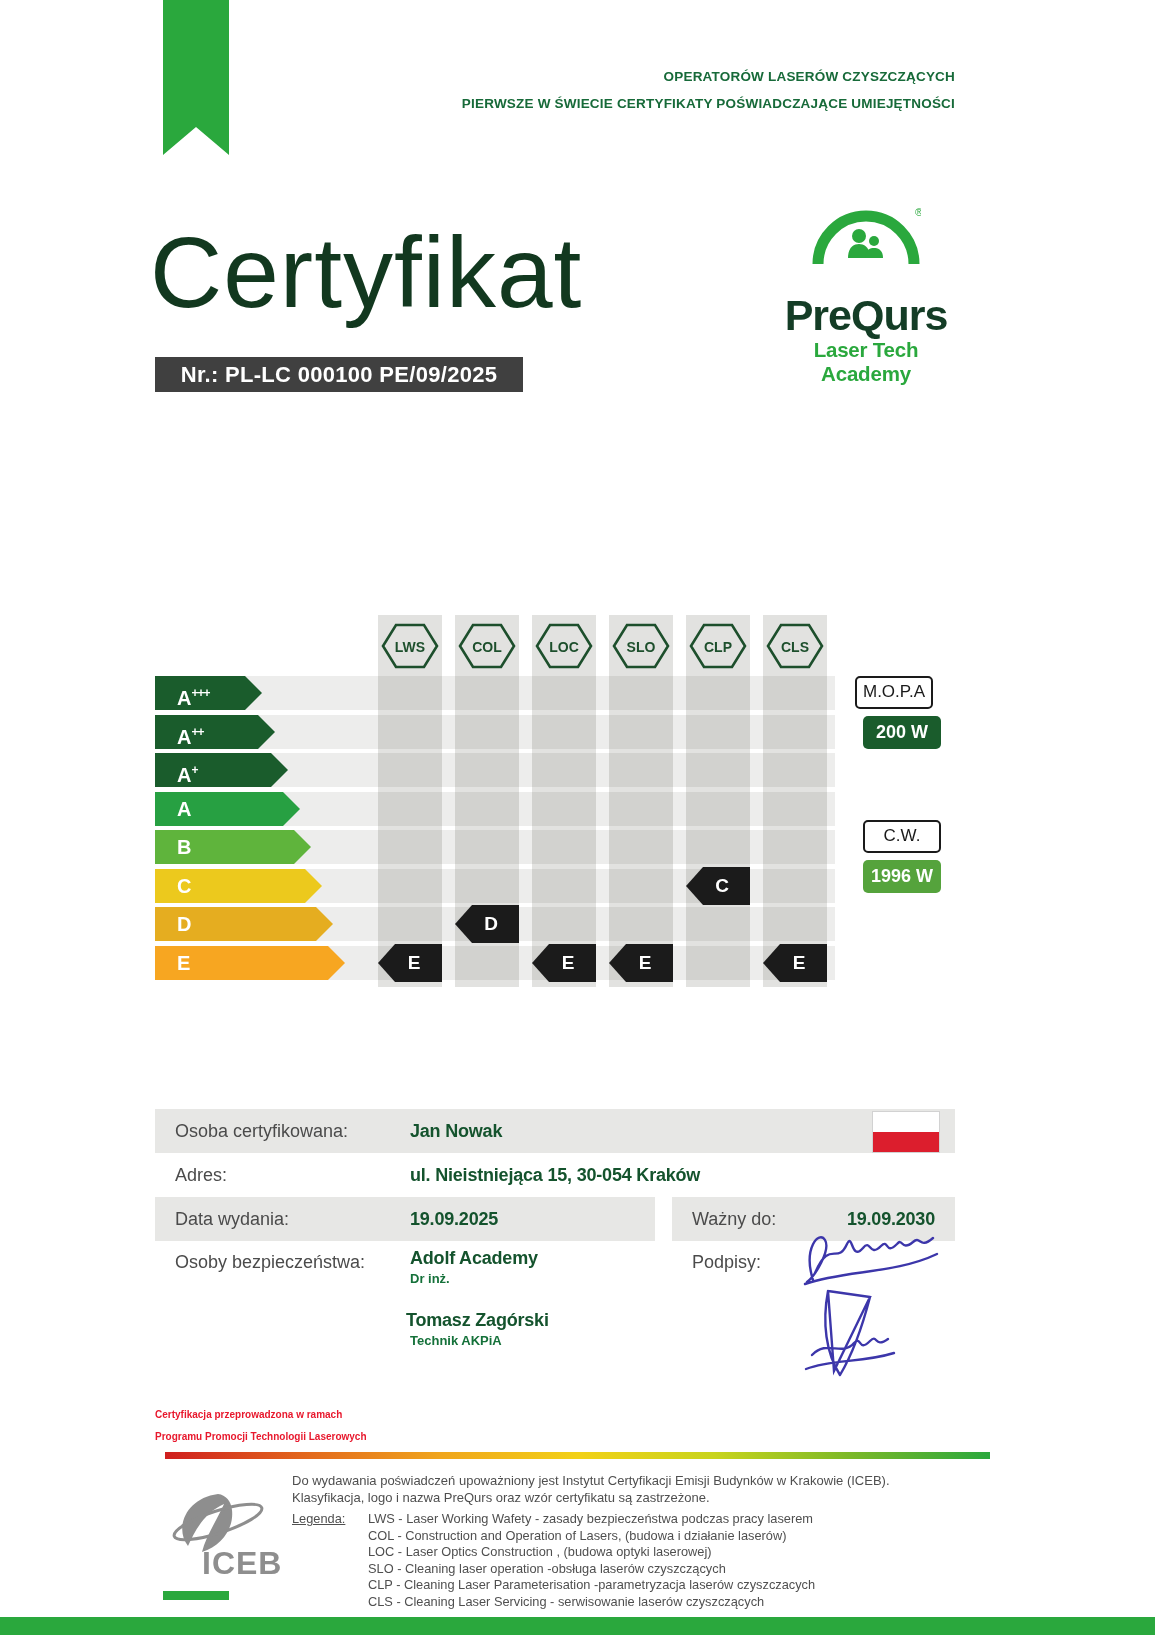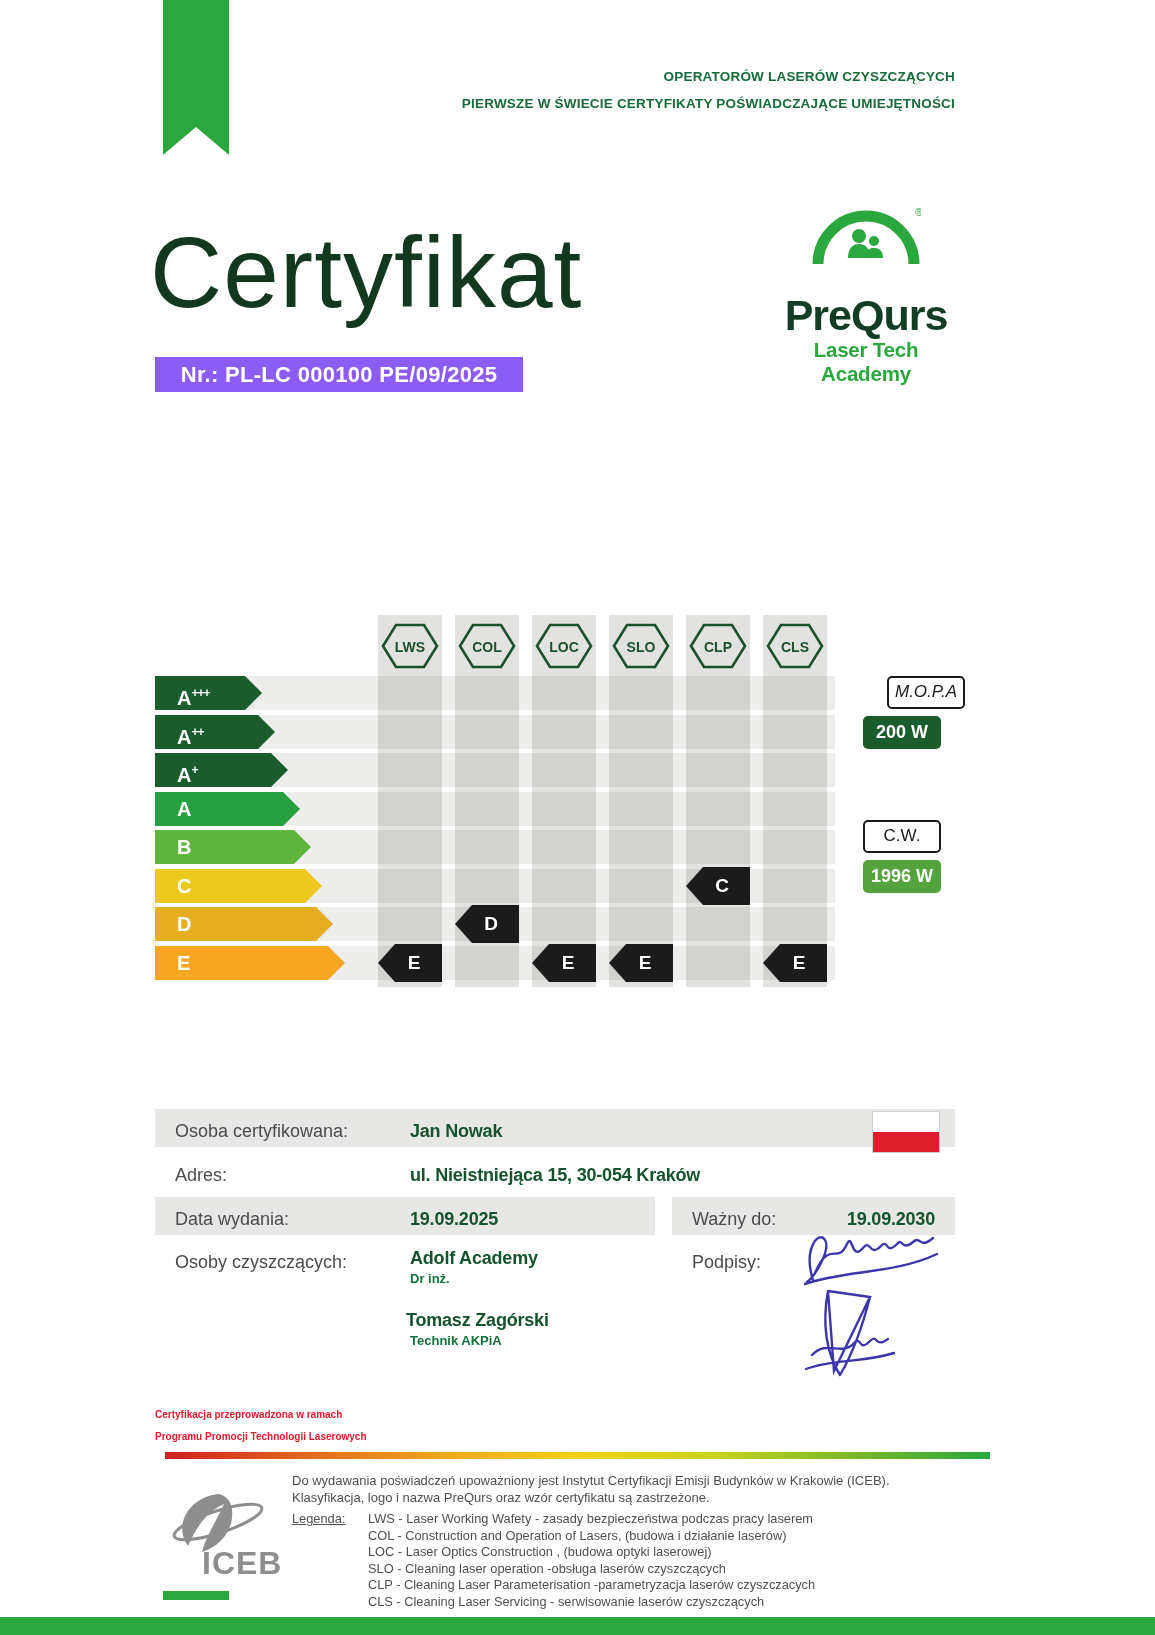--- a/index.html
+++ b/index.html
@@ -18,21 +18,21 @@
   
   .title{left:150px;top:215px;font-size:100px;font-weight:300;color:#12381f;
          letter-spacing:1px;line-height:115px;}
 
   
   .logo{left:780px;top:206px;width:172px;text-align:center;}
   .logo .brand{font-size:43px;font-weight:bold;color:#143d26;letter-spacing:-1px;line-height:46px;margin-top:18px;}
   .logo .subtitle{font-size:20.5px;font-weight:bold;color:#2aa83d;letter-spacing:-.2px;}
 
   
-  .nr-bar{left:155px;top:357px;width:368px;height:35px;background:#8b5cf6;color:#fff;
+  .nr-bar{left:155px;top:357px;width:368px;height:35px;background:#404040;color:#fff;
           font-size:22px;font-weight:bold;text-align:center;line-height:35px;letter-spacing:.3px;}
 
   
   .intro{left:155px;top:438px;width:820px;font-size:23px;line-height:38px;color:#3a3a3a;}
 
   
   .chart{left:155px;top:610px;width:845px;height:382px;}
   .chart .strip{position:absolute;background:#e2e2e0;}
   .chart .band{position:absolute;background:rgba(20,20,12,0.08);}
   .chart .arrow{position:absolute;clip-path:polygon(0 0,calc(100% - 17px) 0,100% 50%,calc(100% - 17px) 100%,0 100%);}
@@ -40,21 +40,21 @@
           color:#fff;font-weight:bold;font-size:20px;}
   .chart .arrow-label .sup{font-size:12px;vertical-align:8px;letter-spacing:-1px;}
   .chart .marker{position:absolute;background:#1b1b1b;color:#fff;font-weight:bold;font-size:19px;
           text-align:center;line-height:38px;padding-left:8px;box-sizing:border-box;
           clip-path:polygon(17px 0,100% 0,100% 100%,17px 100%,0 50%);}
   .chart .pl{position:absolute;width:78px;height:33px;text-align:center;box-sizing:border-box;border-radius:5px;}
   .chart .pl.outline{background:#fff;border:2.5px solid #1a1a1a;color:#1a1a1a;font-size:17px;line-height:28px;font-weight:500;}
   .chart .pl.filled{color:#fff;font-weight:bold;font-size:18px;line-height:33px;}
 
   
-  .trow{height:38px;box-sizing:border-box;}
+  .trow{height:44px;box-sizing:border-box;}
   .trow .lab{position:absolute;left:20px;top:0;height:44px;line-height:44px;font-size:18px;color:#4b4b4b;}
   .trow .val{position:absolute;left:255px;top:0;height:44px;line-height:44px;font-size:18px;font-weight:bold;color:#14532d;letter-spacing:-.2px;}
   .graybg{background:#e7e7e5;}
   .flag{left:872px;top:1111px;width:68px;height:42px;border:1px solid #d2d2d2;box-sizing:border-box;}
   .flag .w{height:50%;background:#fff;}
   .flag .r{height:50%;background:#dc1e2d;}
   .person-name{font-size:18px;font-weight:bold;color:#14532d;letter-spacing:-.2px;}
   .person-title{font-size:13px;font-weight:bold;color:#15713a;}
   .plain-label{font-size:18px;color:#4b4b4b;}
 
@@ -160,21 +160,21 @@
       <div class="band" style="left: 0px; top: 336px; width: 680px; height: 34px;"></div>
       <div class="arrow" style="left: 0px; top: 336px; width: 190px; height: 34px; background: rgb(247, 166, 33);">
         <span class="arrow-label">E</span>
       </div>
       <div class="marker" style="left: 531px; top: 257px; width: 64px; height: 38px;">C</div>
       <div class="marker" style="left: 300px; top: 295px; width: 64px; height: 38px;">D</div>
       <div class="marker" style="left: 223px; top: 334px; width: 64px; height: 38px;">E</div>
       <div class="marker" style="left: 377px; top: 334px; width: 64px; height: 38px;">E</div>
       <div class="marker" style="left: 454px; top: 334px; width: 64px; height: 38px;">E</div>
       <div class="marker" style="left: 608px; top: 334px; width: 64px; height: 38px;">E</div>
-      <div class="pl outline" style="left: 732px; top: 66px; font-style: italic;">M.O.P.A</div>
+      <div class="pl outline" style="left: 700px; top: 66px;">M.O.P.A</div>
       <div class="pl filled" style="left: 708px; top: 106px; background: rgb(26, 92, 44);">200 W</div>
       <div class="pl outline" style="left: 708px; top: 210px;">C.W.</div>
       <div class="pl filled" style="left: 708px; top: 250px; background: rgb(85, 163, 60);">1996 W</div>
     </div>
 
   <div class="abs trow graybg" style="left:155px;top:1109px;width:800px;">
     <span class="lab">Osoba certyfikowana:</span>
     <span class="val">Jan Nowak</span>
   </div>
   <div class="abs flag">
@@ -187,21 +187,21 @@
   </div>
   <div class="abs trow graybg" style="left:155px;top:1197px;width:500px;">
     <span class="lab">Data wydania:</span>
     <span class="val">19.09.2025</span>
   </div>
   <div class="abs trow graybg" style="left:672px;top:1197px;width:283px;">
     <span class="lab">Ważny do:</span>
     <span class="val" style="left:auto;right:20px;">19.09.2030</span>
   </div>
 
-  <div class="abs plain-label" style="left:175px;top:1252px;">Osoby czyszczących:</div>
+  <div class="abs plain-label" style="left:175px;top:1252px;">Osoby bezpieczeństwa:</div>
   <div class="abs person-name" style="left:410px;top:1248px;">Adolf Academy</div>
   <div class="abs person-title" style="left:410px;top:1271px;">Dr inż.</div>
   <div class="abs person-name" style="left:406px;top:1310px;">Tomasz Zagórski</div>
   <div class="abs person-title" style="left:410px;top:1333px;">Technik AKPiA</div>
   <div class="abs plain-label" style="left:692px;top:1252px;">Podpisy:</div>
 
   <svg class="abs" style="left:785px;top:1218px;" width="175" height="80" viewBox="0 0 175 80">
     <path d="M28,62 C18,30 34,12 40,22 C46,32 30,58 22,64 M30,55 C45,20 52,48 62,26 C68,14 66,44 78,30 C86,20 84,40 96,28 C104,20 100,38 112,26 C118,19 116,34 128,24 C136,17 134,32 148,20 M20,66 C60,52 110,56 152,36" stroke="#3c36aa" stroke-width="2.4" fill="none" stroke-linecap="round"></path>
   </svg>
   <svg class="abs" style="left:792px;top:1283px;" width="120" height="100" viewBox="0 0 120 100">

